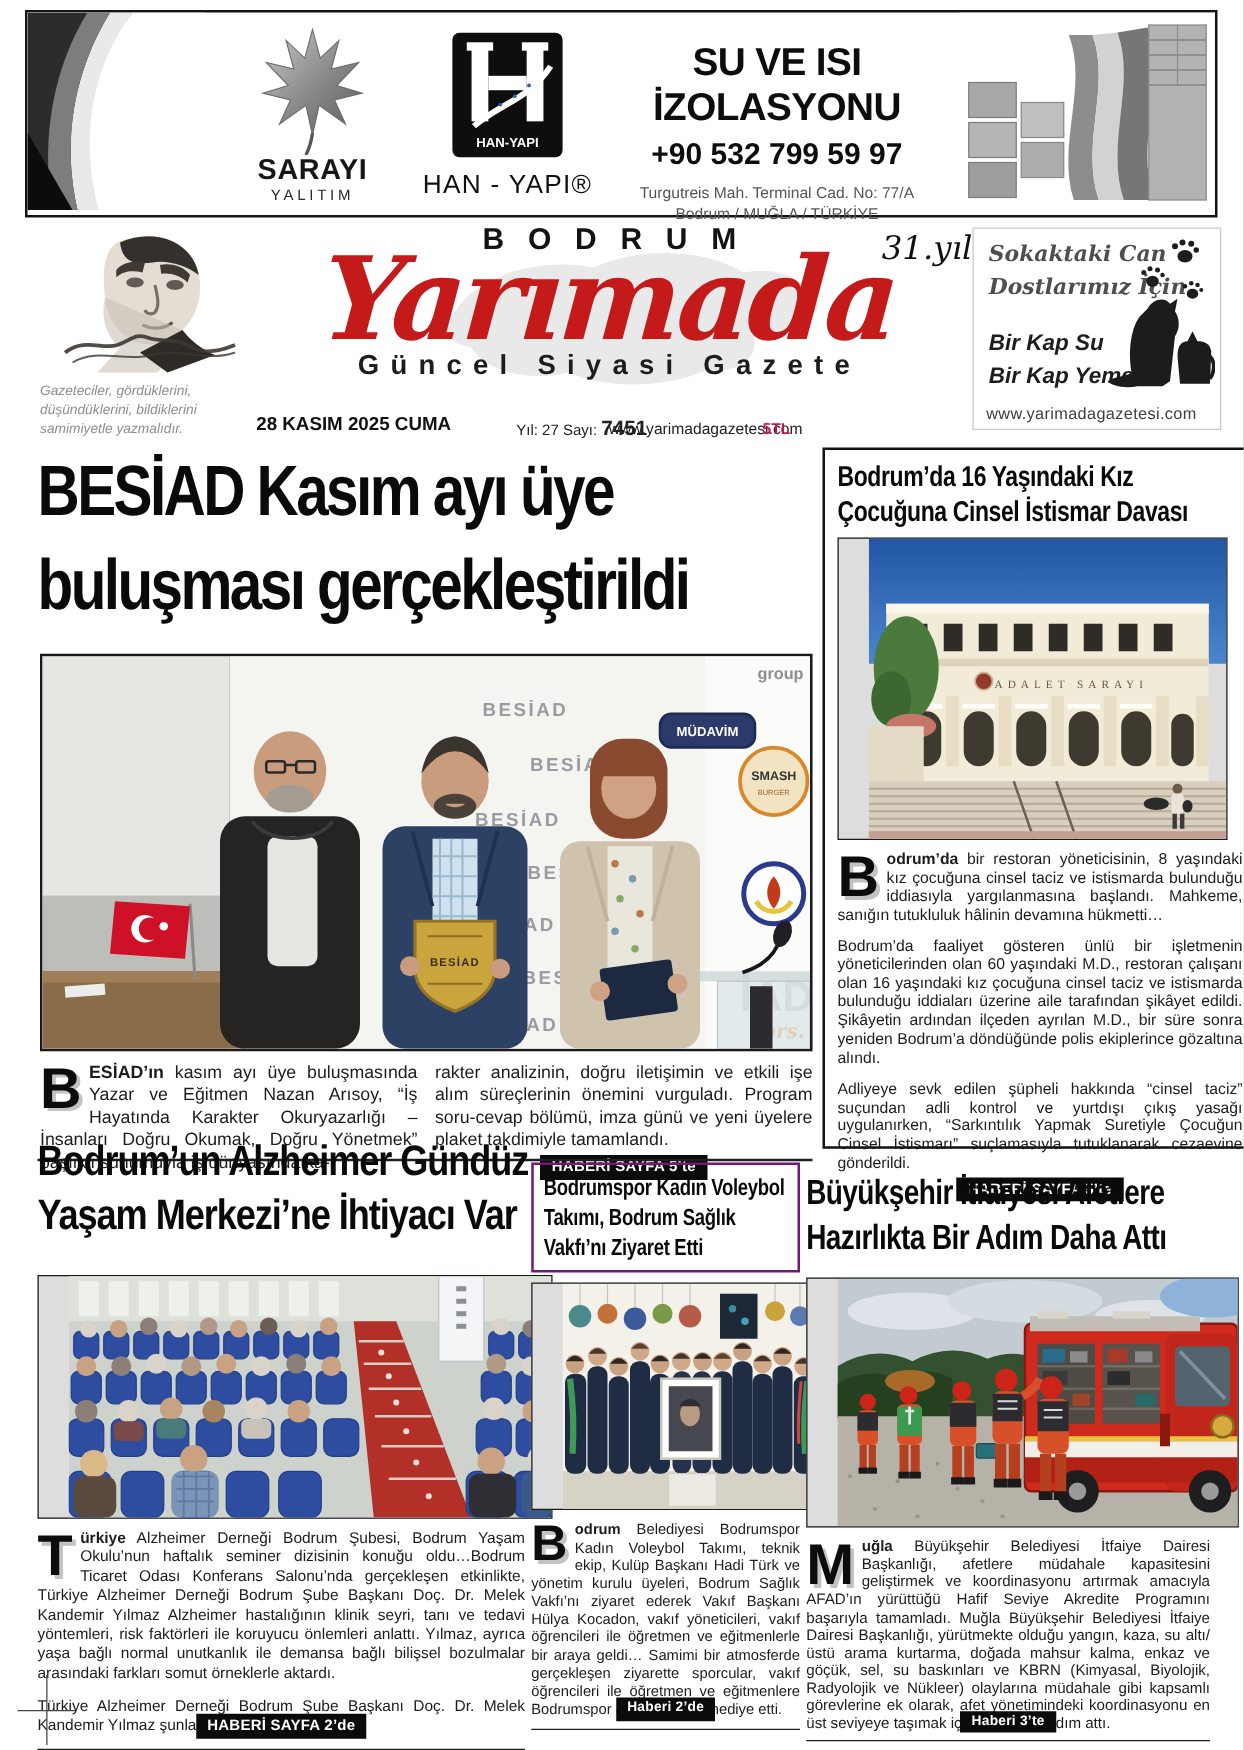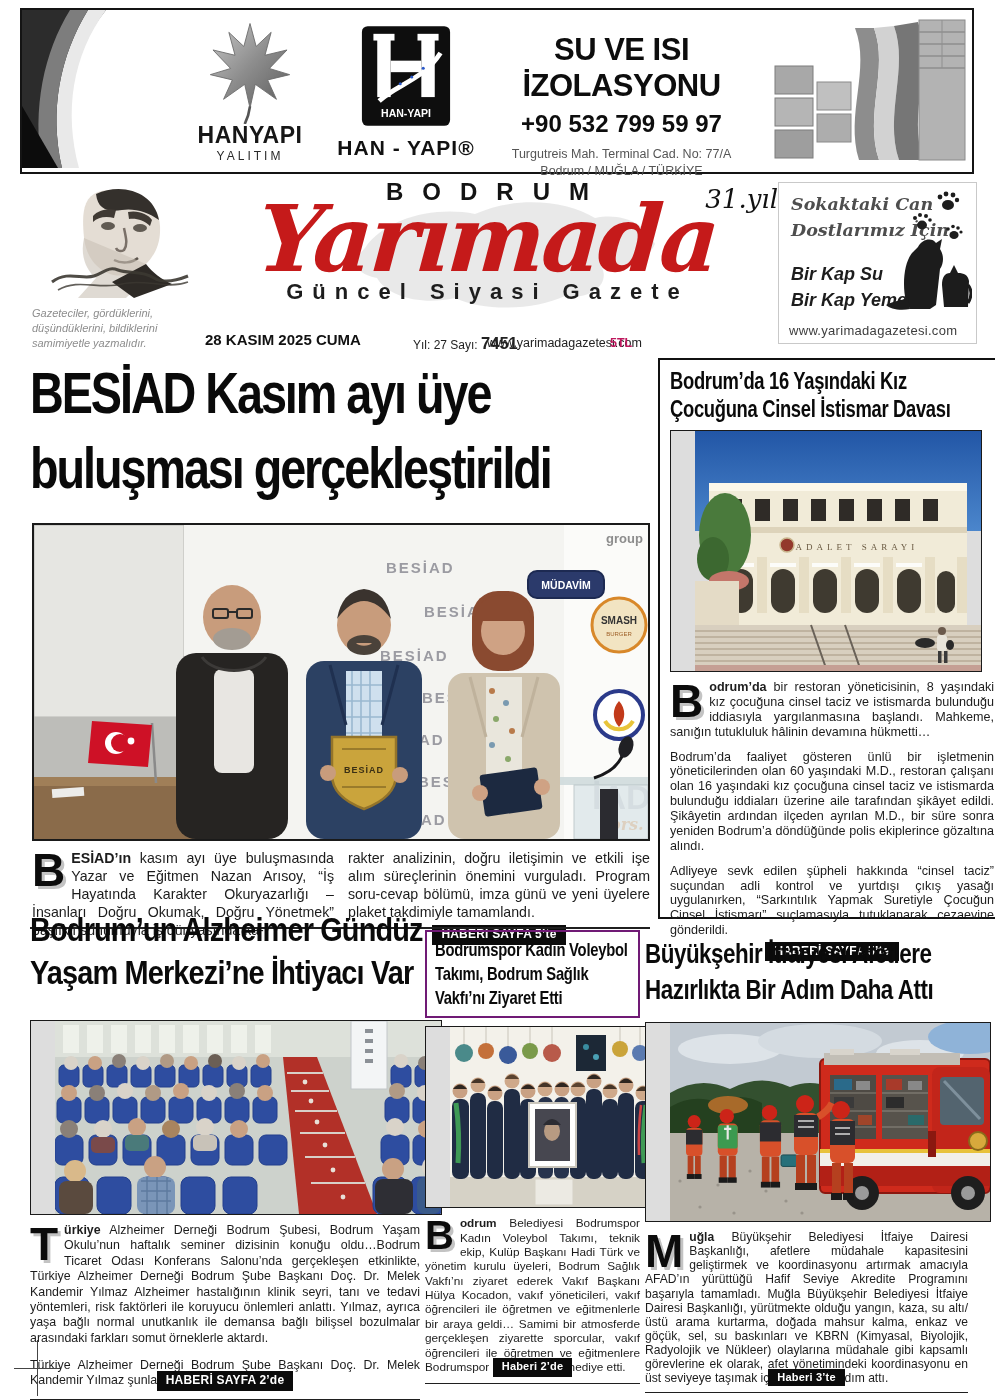--- a/index.html
+++ b/index.html
@@ -9,21 +9,21 @@
   svg{display:block;}
 
   
   .ad-box{left:20px;top:8px;width:950px;height:162px;border:2px solid #141414;background:#fff;
           display:flex;align-items:stretch;}
   .ad-swirl{width:142px;flex:0 0 auto;}
   .ad-leaf{width:172px;flex:0 0 auto;text-align:center;padding-top:10px;}
   .ad-leaf .nm{font-size:23px;font-weight:bold;letter-spacing:.5px;color:#161616;margin-top:-2px;}
   .ad-leaf .sb{font-size:12px;letter-spacing:3px;color:#2a2a2a;}
   .ad-hy{width:140px;flex:0 0 auto;text-align:center;padding-top:14px;}
-  .ad-hy .nm{font-size:21px;font-weight:bold;color:#111;margin-top:8px;letter-spacing:1px;}
+  .ad-hy .nm{font-size:21px;font-weight:normal;color:#111;margin-top:8px;letter-spacing:1px;}
   .ad-center{flex:1 1 auto;text-align:center;padding-top:22px;}
   .ad-center .t{font-size:31px;font-weight:bold;letter-spacing:-.5px;color:#0d0d0d;}
   .ad-center .p{font-size:24px;font-weight:bold;color:#0d0d0d;margin-top:6px;}
   .ad-center .a{font-size:12.5px;color:#555;margin-top:8px;line-height:1.35;}
   .ad-wall{width:205px;flex:0 0 auto;}
 
   
   .quote{font-size:11px;font-style:italic;color:#8d8d8d;line-height:1.35;}
   .mh-center{left:205px;top:178px;width:565px;height:152px;text-align:center;}
   .mh-map{left:120px;top:0;width:340px;height:150px;opacity:.55;}
@@ -108,21 +108,21 @@
         <defs>
             <linearGradient id="gl" x1="0" y1="0" x2="1" y2="1">
           <stop offset="0" stop-color="#c9c9c9"></stop>
               <stop offset=".5" stop-color="#8d8d8d"></stop>
               <stop offset="1" stop-color="#5c5c5c"></stop>
         </linearGradient>
           </defs>
         <path d="M50,4 L57,30 L74,14 L67,40 L92,34 L72,55 L95,62 L70,68 L80,90 L56,73 L50,100 L44,73 L20,90 L30,68 L5,62 L28,55 L8,34 L33,40 L26,14 L43,30 Z" fill="url(#gl)" stroke="#6a6a6a" stroke-width="1"></path>
         <path d="M50,98 C49,106 47,112 44,118" stroke="#555" stroke-width="3" fill="none"></path>
       </svg>
-      <div class="nm">HANYAPI</div>
+      <div class="nm">SARAYI</div>
       <div class="sb">YALITIM</div>
     </div>
     <div class="ad-hy">
       <svg viewBox="0 0 96 108" width="92" height="104" style="margin:0 auto">
         <rect x="2" y="2" width="92" height="104" rx="6" fill="#0e0e0e"></rect>
         <rect x="18" y="14" width="14" height="62" fill="#fff"></rect>
         <rect x="14" y="10" width="22" height="7" fill="#fff"></rect>
         <rect x="64" y="14" width="14" height="62" fill="#fff"></rect>
         <rect x="60" y="10" width="22" height="7" fill="#fff"></rect>
         <rect x="32" y="38" width="32" height="12" fill="#fff"></rect>

